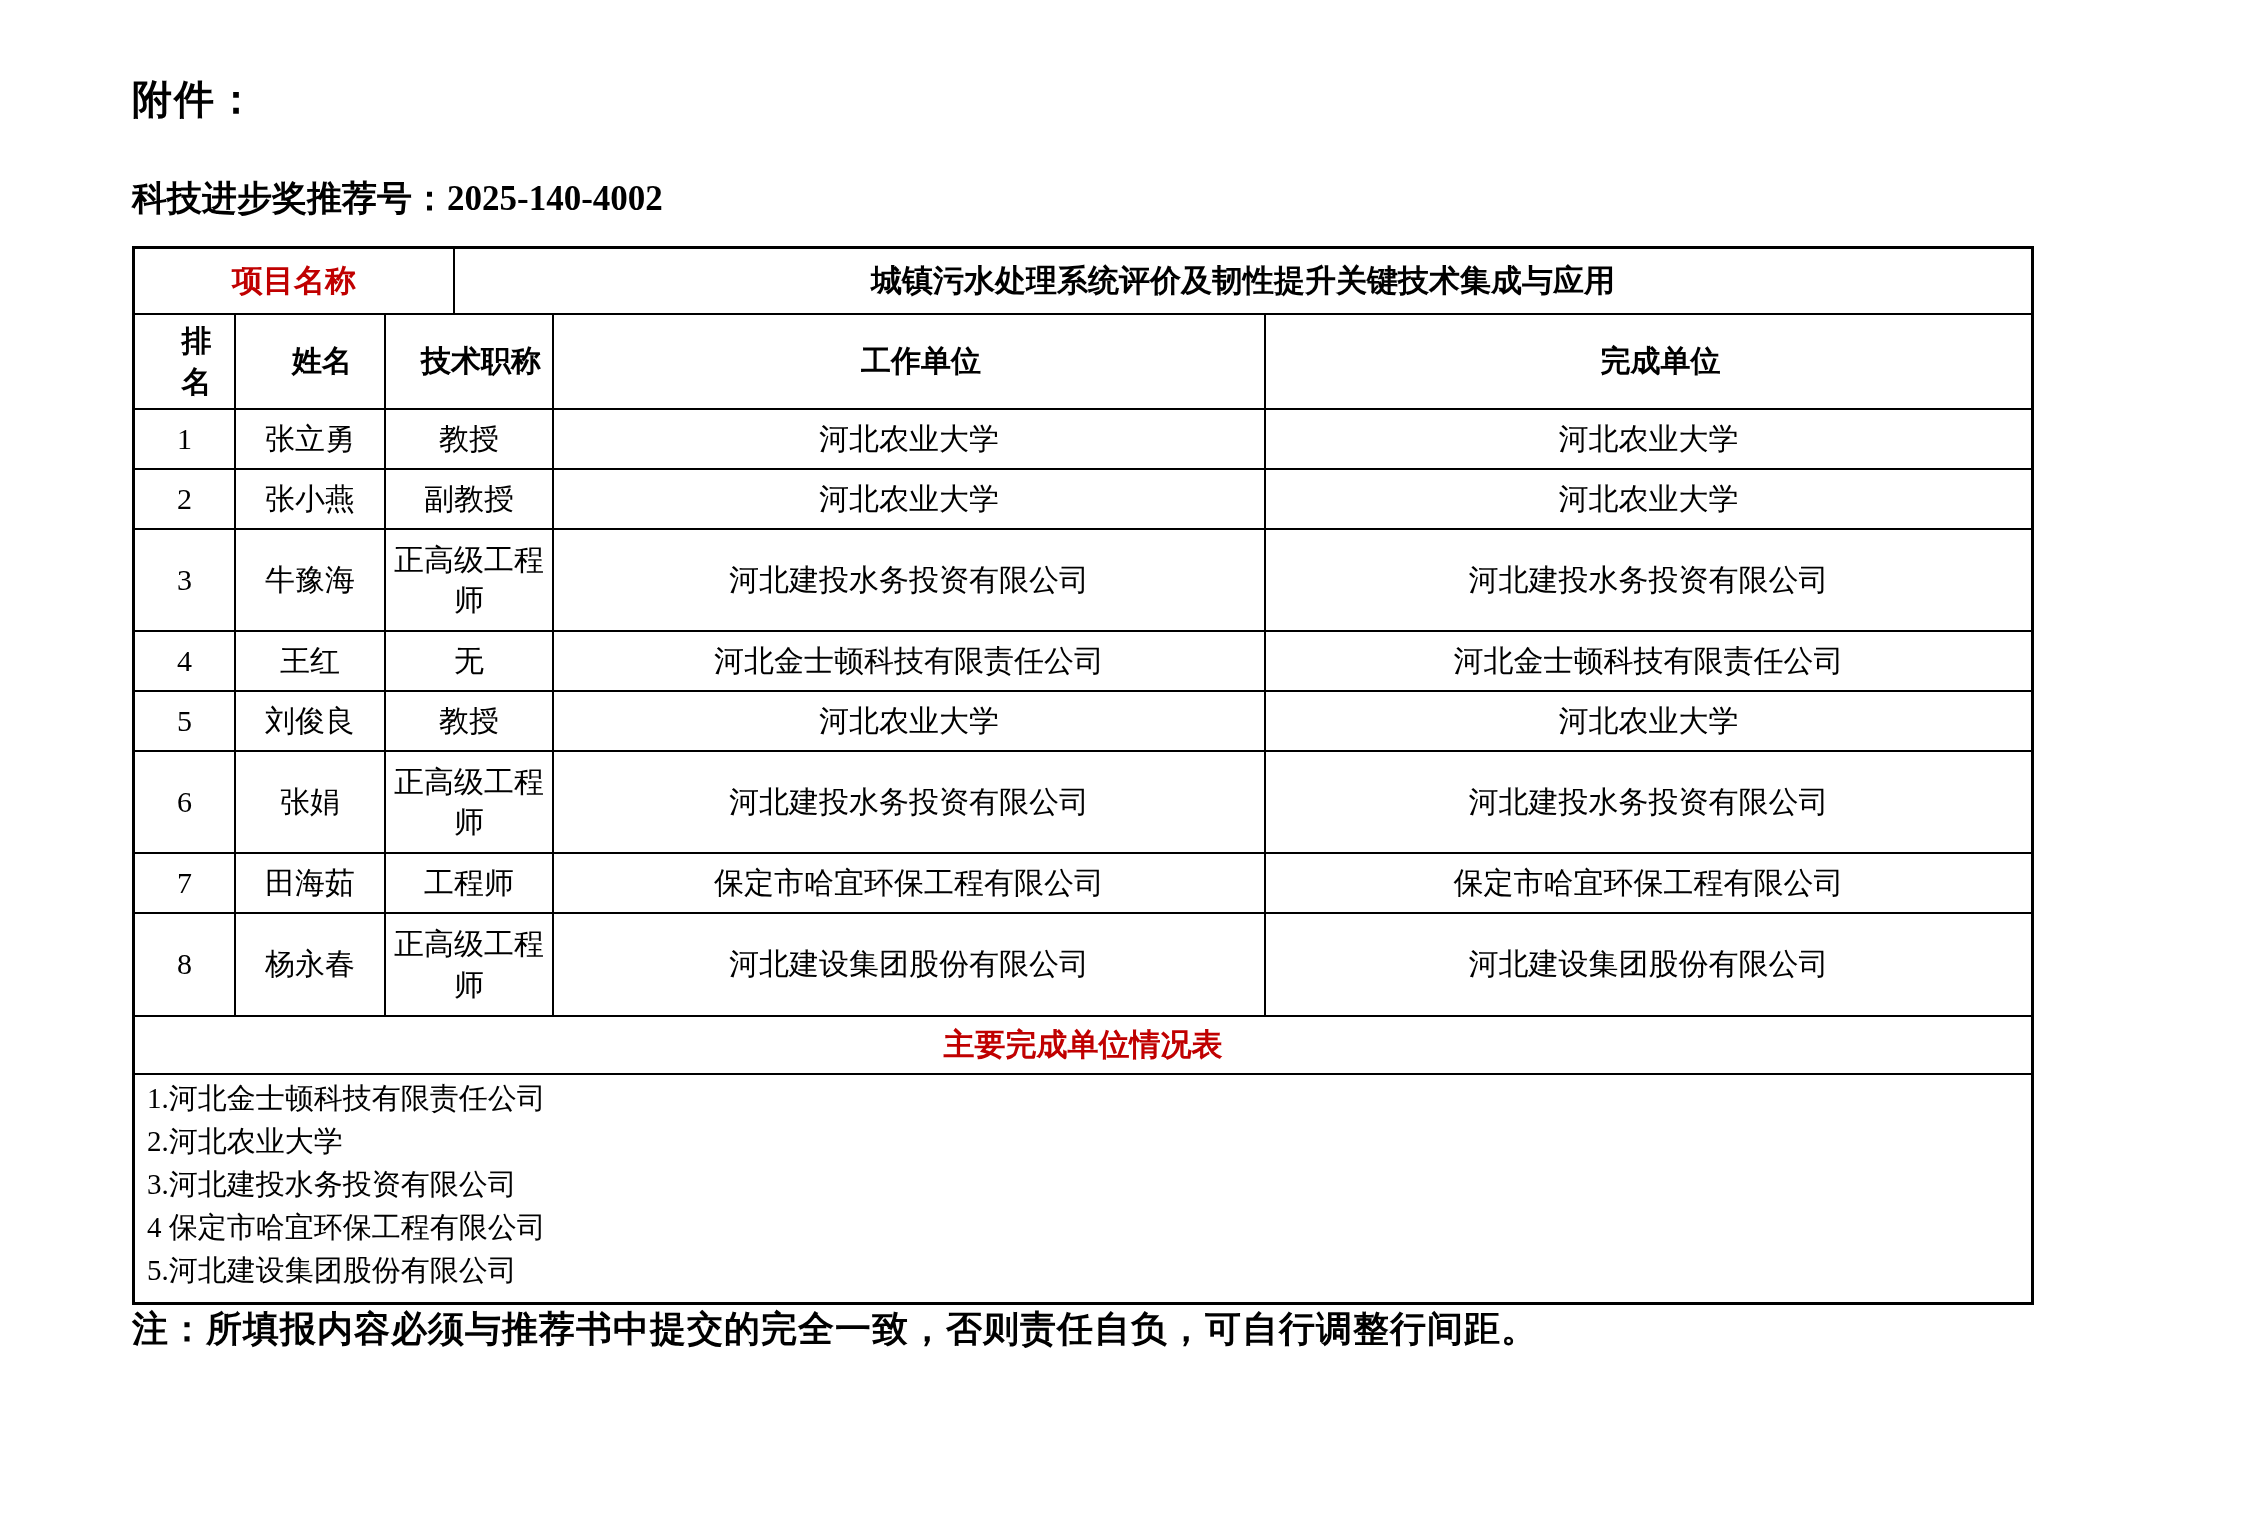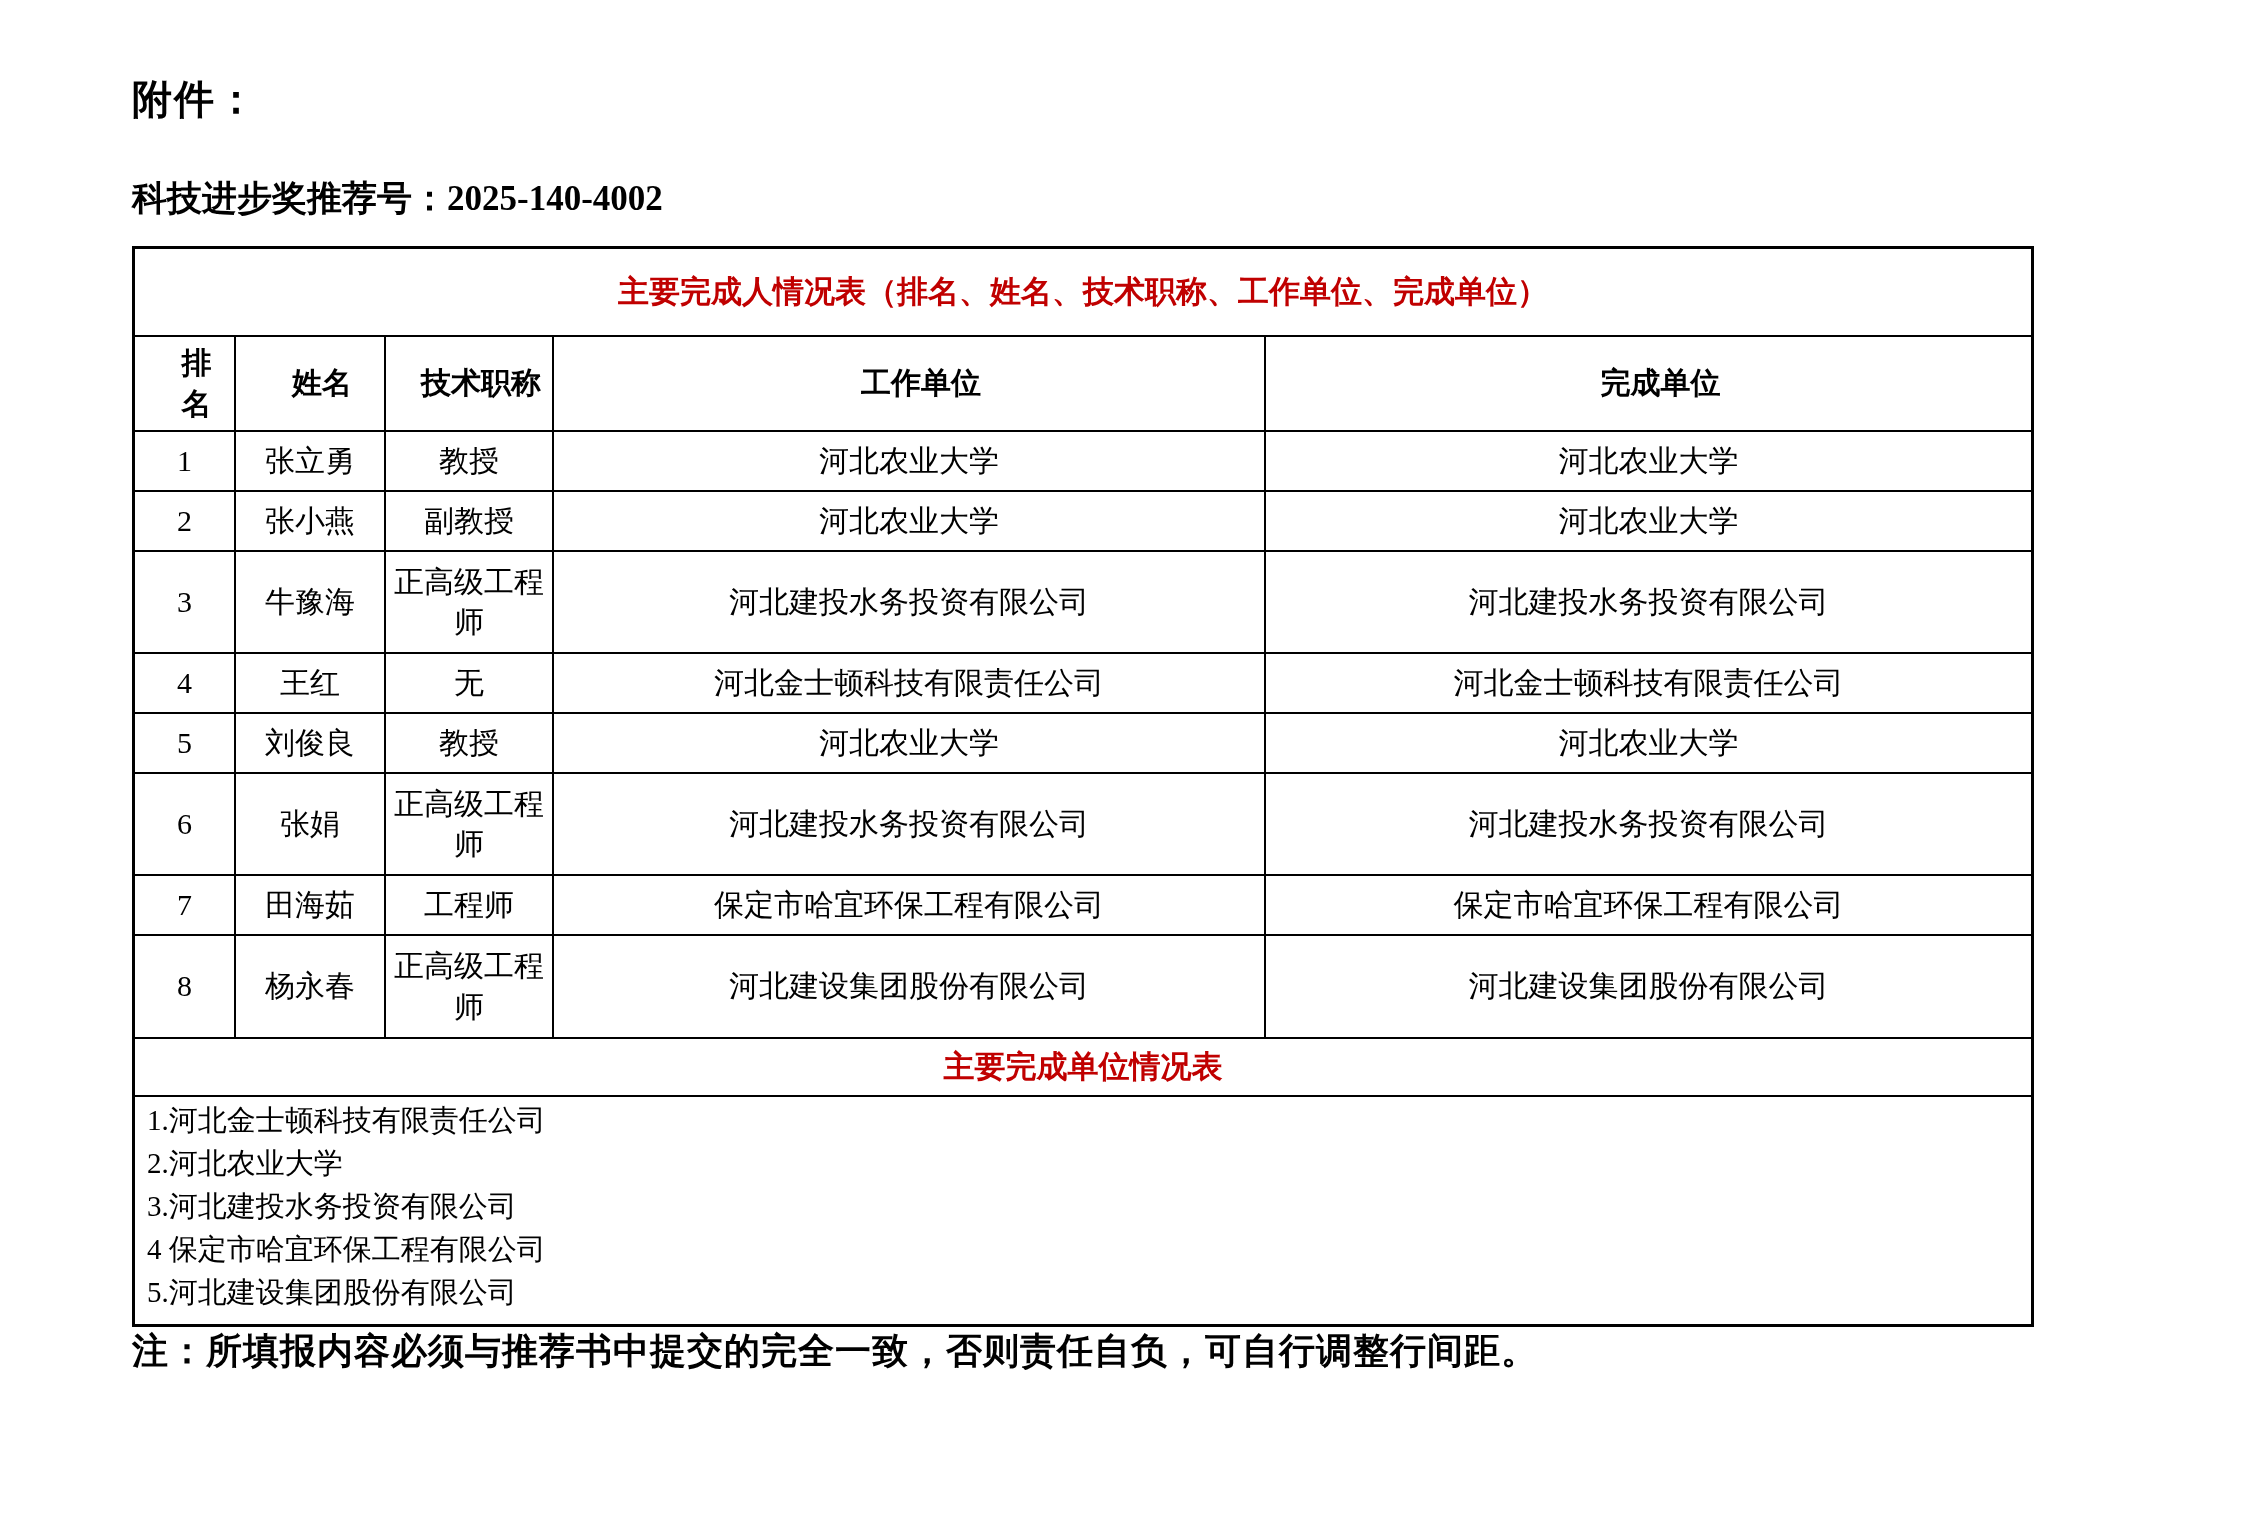--- a/index.html
+++ b/index.html
@@ -109,23 +109,26 @@
 <div class="content">
 
   <div class="attachment">附件：</div>
 
   <div class="award-line">
     <span>科技进步奖推荐号：</span><span class="num">2025-140-4002</span>
   </div>
 
   <div class="form-table">
 
-
-
-    <div class="section-title">主要完成人情况表（排名、姓名、技术职称、工作单位、完成单位）</div>
+    <div class="form-row">
+      <div class="label-cell">项目名称</div>
+      <div class="value-cell">城镇污水处理系统评价及韧性提升关键技术集成与应用</div>
+    </div>
+
+
 
     <table class="persons">
       <colgroup>
         <col class="col-rank">
           <col class="col-name">
           <col class="col-title">
           <col class="col-work">
           <col>
       </colgroup>
       <tbody>

